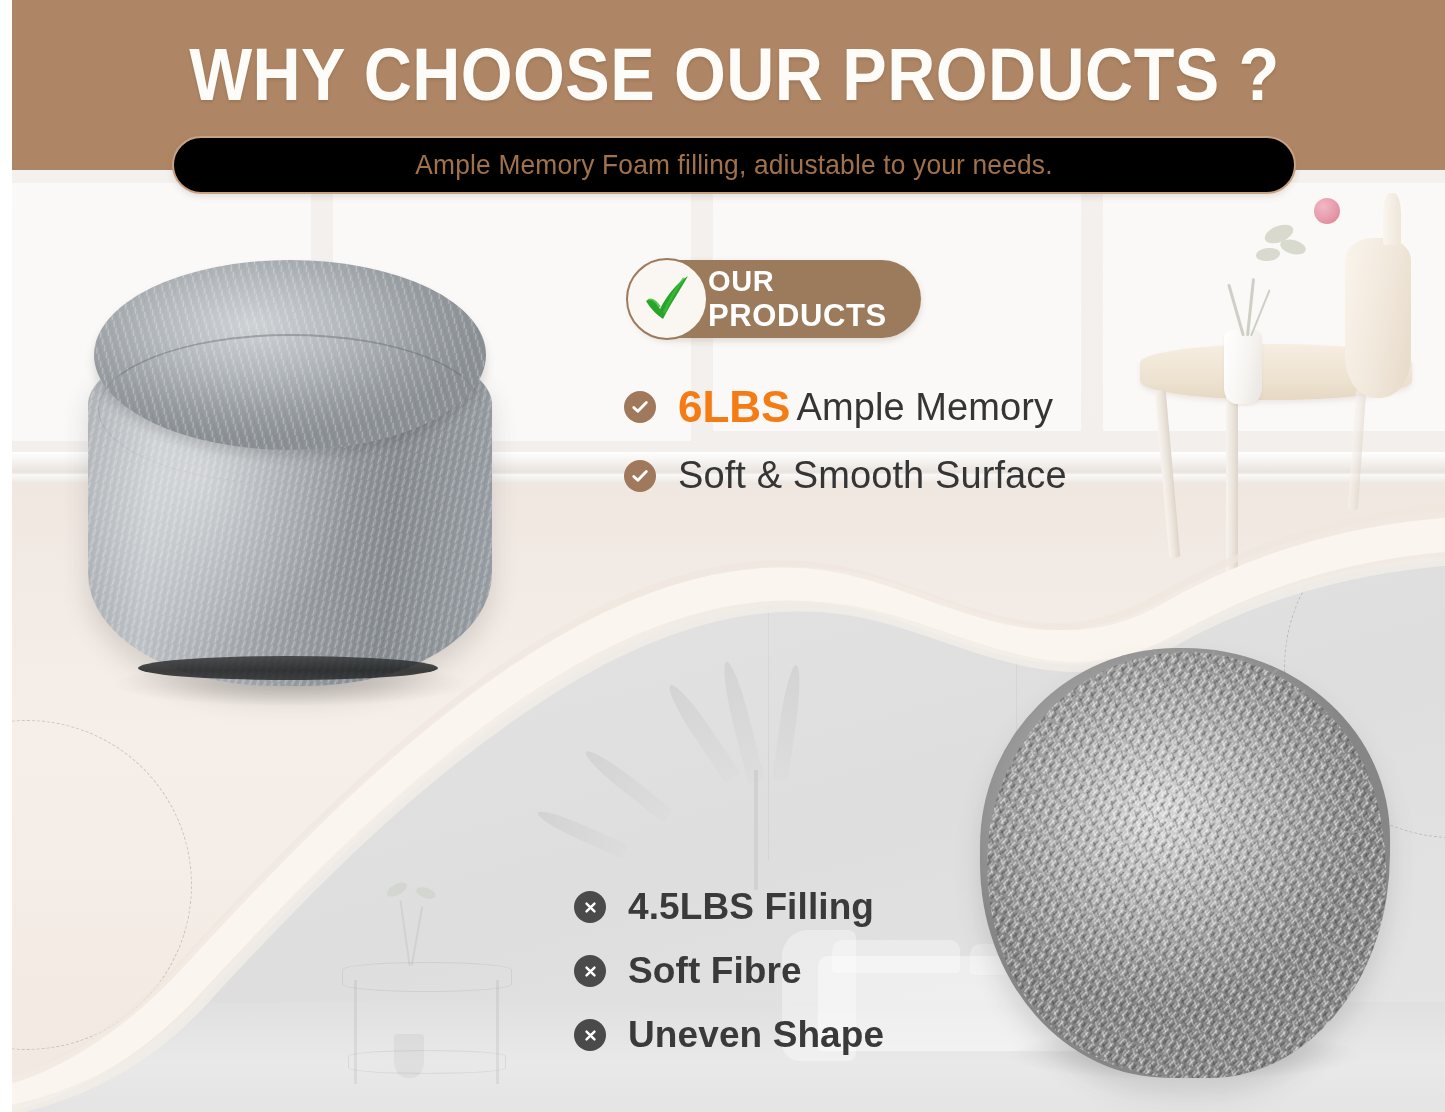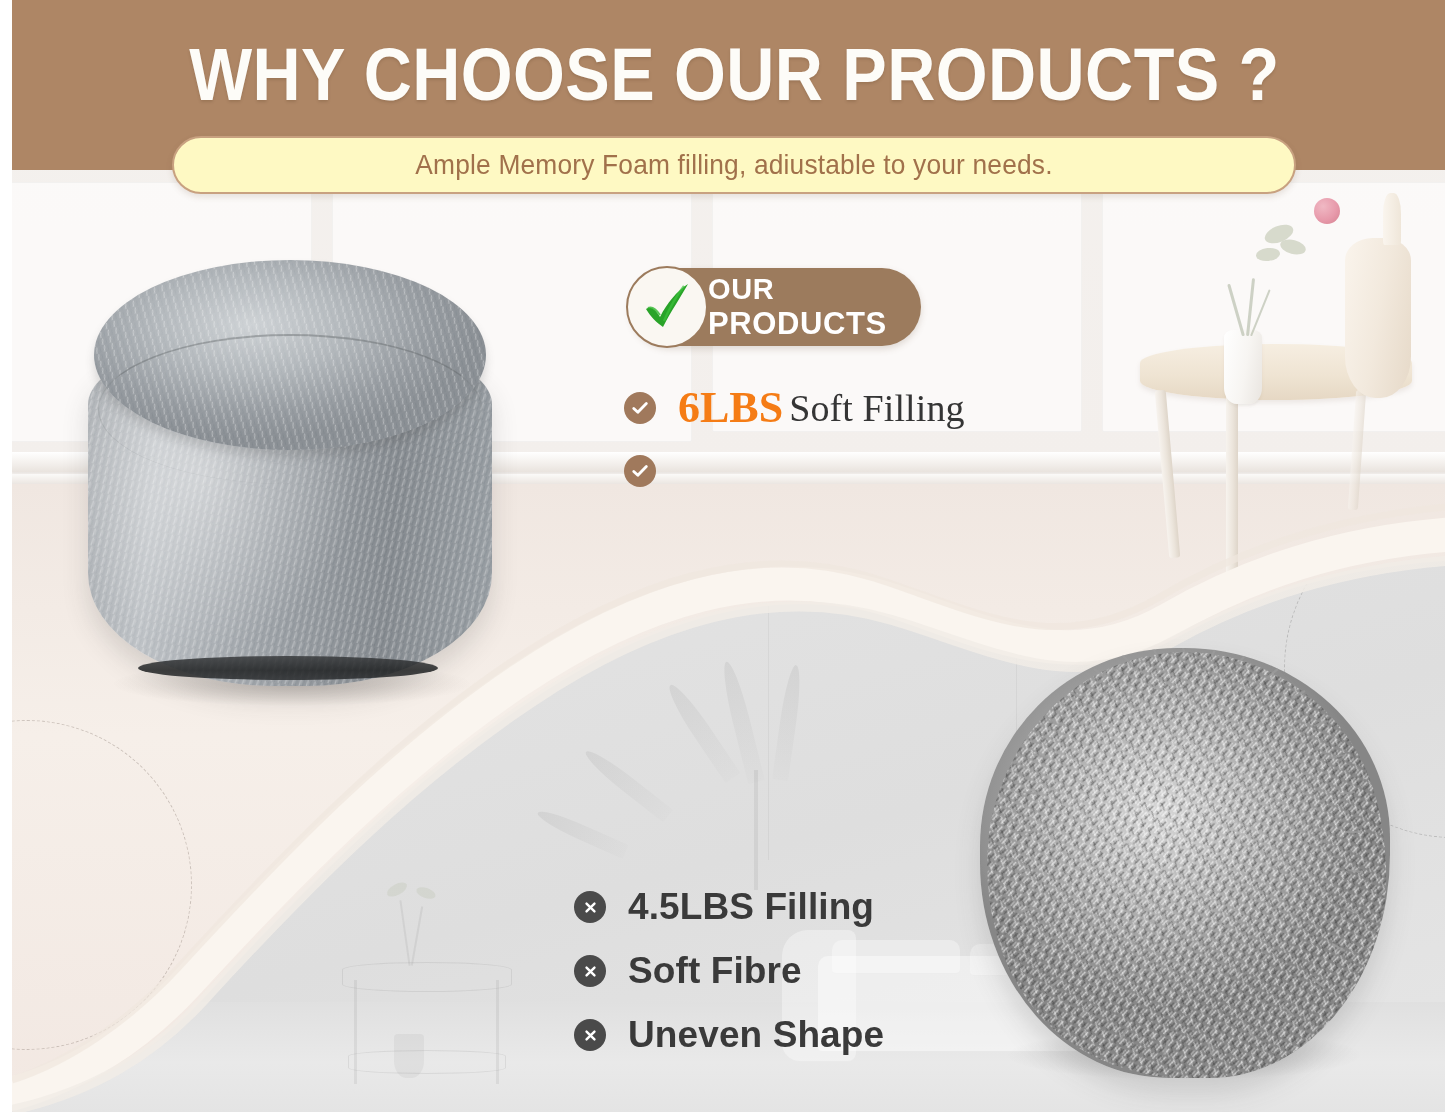--- a/index.html
+++ b/index.html
@@ -148,21 +148,21 @@
     font-size:74px;
     font-weight:bold;
     letter-spacing:0.5px;
     transform:scaleX(0.9);
     text-shadow:0 2px 3px rgba(90,62,40,0.22);
     white-space:nowrap;
   }
   .subtitle-pill{
     position:absolute; left:160px; top:136px;
     width:1124px; height:58px;
-    background:#fef9c3;
+    background:#000000;
     border:2px solid #c8a180;
     border-radius:29px;
     box-shadow:0 3px 6px rgba(120,92,66,0.16);
     display:flex; align-items:center; justify-content:center;
   }
   .subtitle-text{
     color:#a1714b;
     font-size:28px;
     letter-spacing:0.2px;
     transform:scaleX(0.94);
@@ -239,21 +239,21 @@
     border-radius:50%;
     background:radial-gradient(ellipse at center, rgba(90,90,90,0.26) 0%, rgba(90,90,90,0) 72%);
   }
 
   
   .badge{
     position:absolute;
     display:flex; align-items:center;
     height:78px;
     border-radius:39px;
-    padding-left:78px; padding-right:34px;margin-top:8px;
+    padding-left:78px; padding-right:34px;
   }
   .badge-good{
     left:618px; top:260px;
     background:#9c7b5d;
     box-shadow:0 3px 7px rgba(110,84,60,0.2);
   }
   .badge-bad{
     left:568px; top:770px;
     background:#4c4c4c;
     box-shadow:0 3px 7px rgba(40,40,40,0.22);
@@ -281,21 +281,21 @@
     color:#ffffff;
     font-weight:bold;
     font-size:29px;
     letter-spacing:0.6px;
     white-space:nowrap;
   }
   .badge-line.l2{ font-size:31px; margin-top:4px; }
 
   
   .feature-list{ position:absolute; }
-  .list-good{ left:612px; top:382px; width:520px;font-family:Liberation Serif, serif; }
+  .list-good{ left:612px; top:382px; width:520px; }
   .list-bad{  left:562px; top:886px; width:520px;font-weight:bold; }
 
   .feature-row{
     display:flex; align-items:center;
     margin-bottom:22px;
     white-space:nowrap;
   }
   .feature-row:last-child{ margin-bottom:0; }
 
   .bullet{
@@ -497,29 +497,30 @@
 
   <div class="feature-list list-good">
 
     <div class="feature-row">
       <span class="bullet bullet-check">
         <svg viewBox="0 0 24 24" width="20" height="20">
           <path d="M4.5 12.6 L9.4 17.2 L19.6 6.6" stroke="#ffffff" stroke-width="3.4" fill="none" stroke-linecap="round" stroke-linejoin="round"></path>
         </svg>
       </span>
       <span class="feat-strong">6LBS</span>
-      <span class="feat-text">Soft Filling</span>
+      <span class="feat-text">Ample Memory</span>
     </div>
 
     <div class="feature-row">
       <span class="bullet bullet-check">
         <svg viewBox="0 0 24 24" width="20" height="20">
           <path d="M4.5 12.6 L9.4 17.2 L19.6 6.6" stroke="#ffffff" stroke-width="3.4" fill="none" stroke-linecap="round" stroke-linejoin="round"></path>
         </svg>
       </span>
+      <span class="feat-text">Soft &amp; Smooth Surface</span>
     </div>
 
   </div>
 
 
   <div class="feature-list list-bad">
 
     <div class="feature-row">
       <span class="bullet bullet-x">
         <svg viewBox="0 0 24 24" width="17" height="17">

